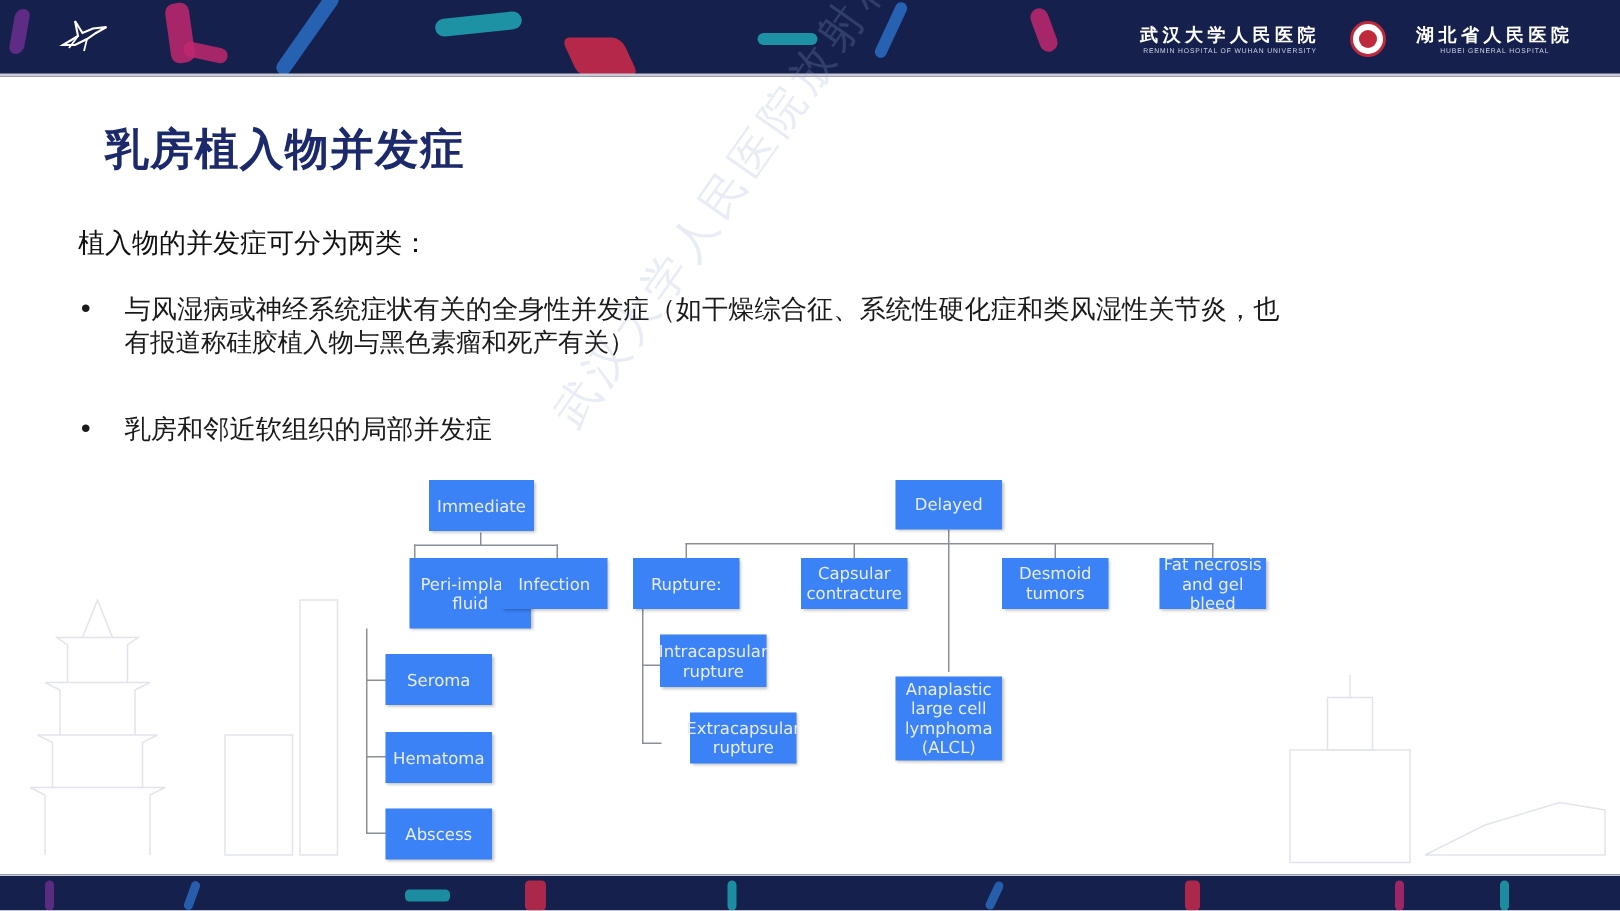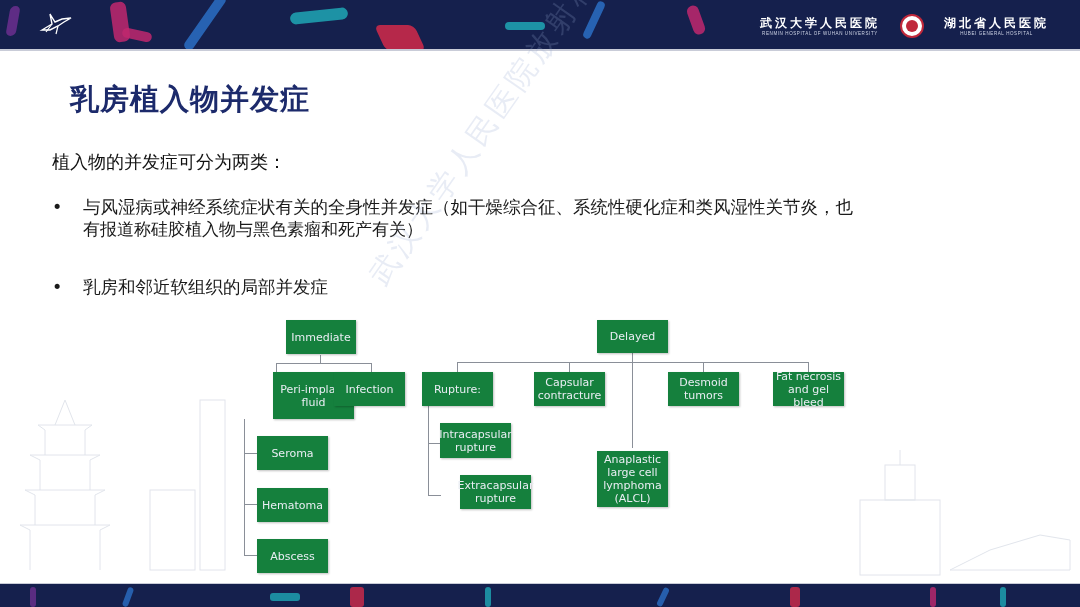--- a/index.html
+++ b/index.html
@@ -64,21 +64,21 @@
   .bullet.b2 { top: 270px; }
 
   
   .watermark {
     position: absolute; left: 360px; top: 270px; transform: rotate(-55deg); transform-origin: left top;
     font-family: "DejaVu Sans", sans-serif; font-size: 30px; color: rgba(150,170,210,0.22); letter-spacing: 4px; white-space: nowrap;
   }
 
   
   .node {
-    position: absolute; background: #15803d; color: #e9edf3;
+    position: absolute; background: #3b82f6; color: #e9edf3;
     font-family: "DejaVu Sans", sans-serif; font-size: 11px; line-height: 13px;
     display: flex; align-items: center; justify-content: center; text-align: center;
     box-shadow: 1px 1px 2px rgba(0,0,0,0.25);
   }
   .line { position: absolute; background: #8a8f98; }
 </style>
 </head>
 <body>
 
 <div class="top-band">

